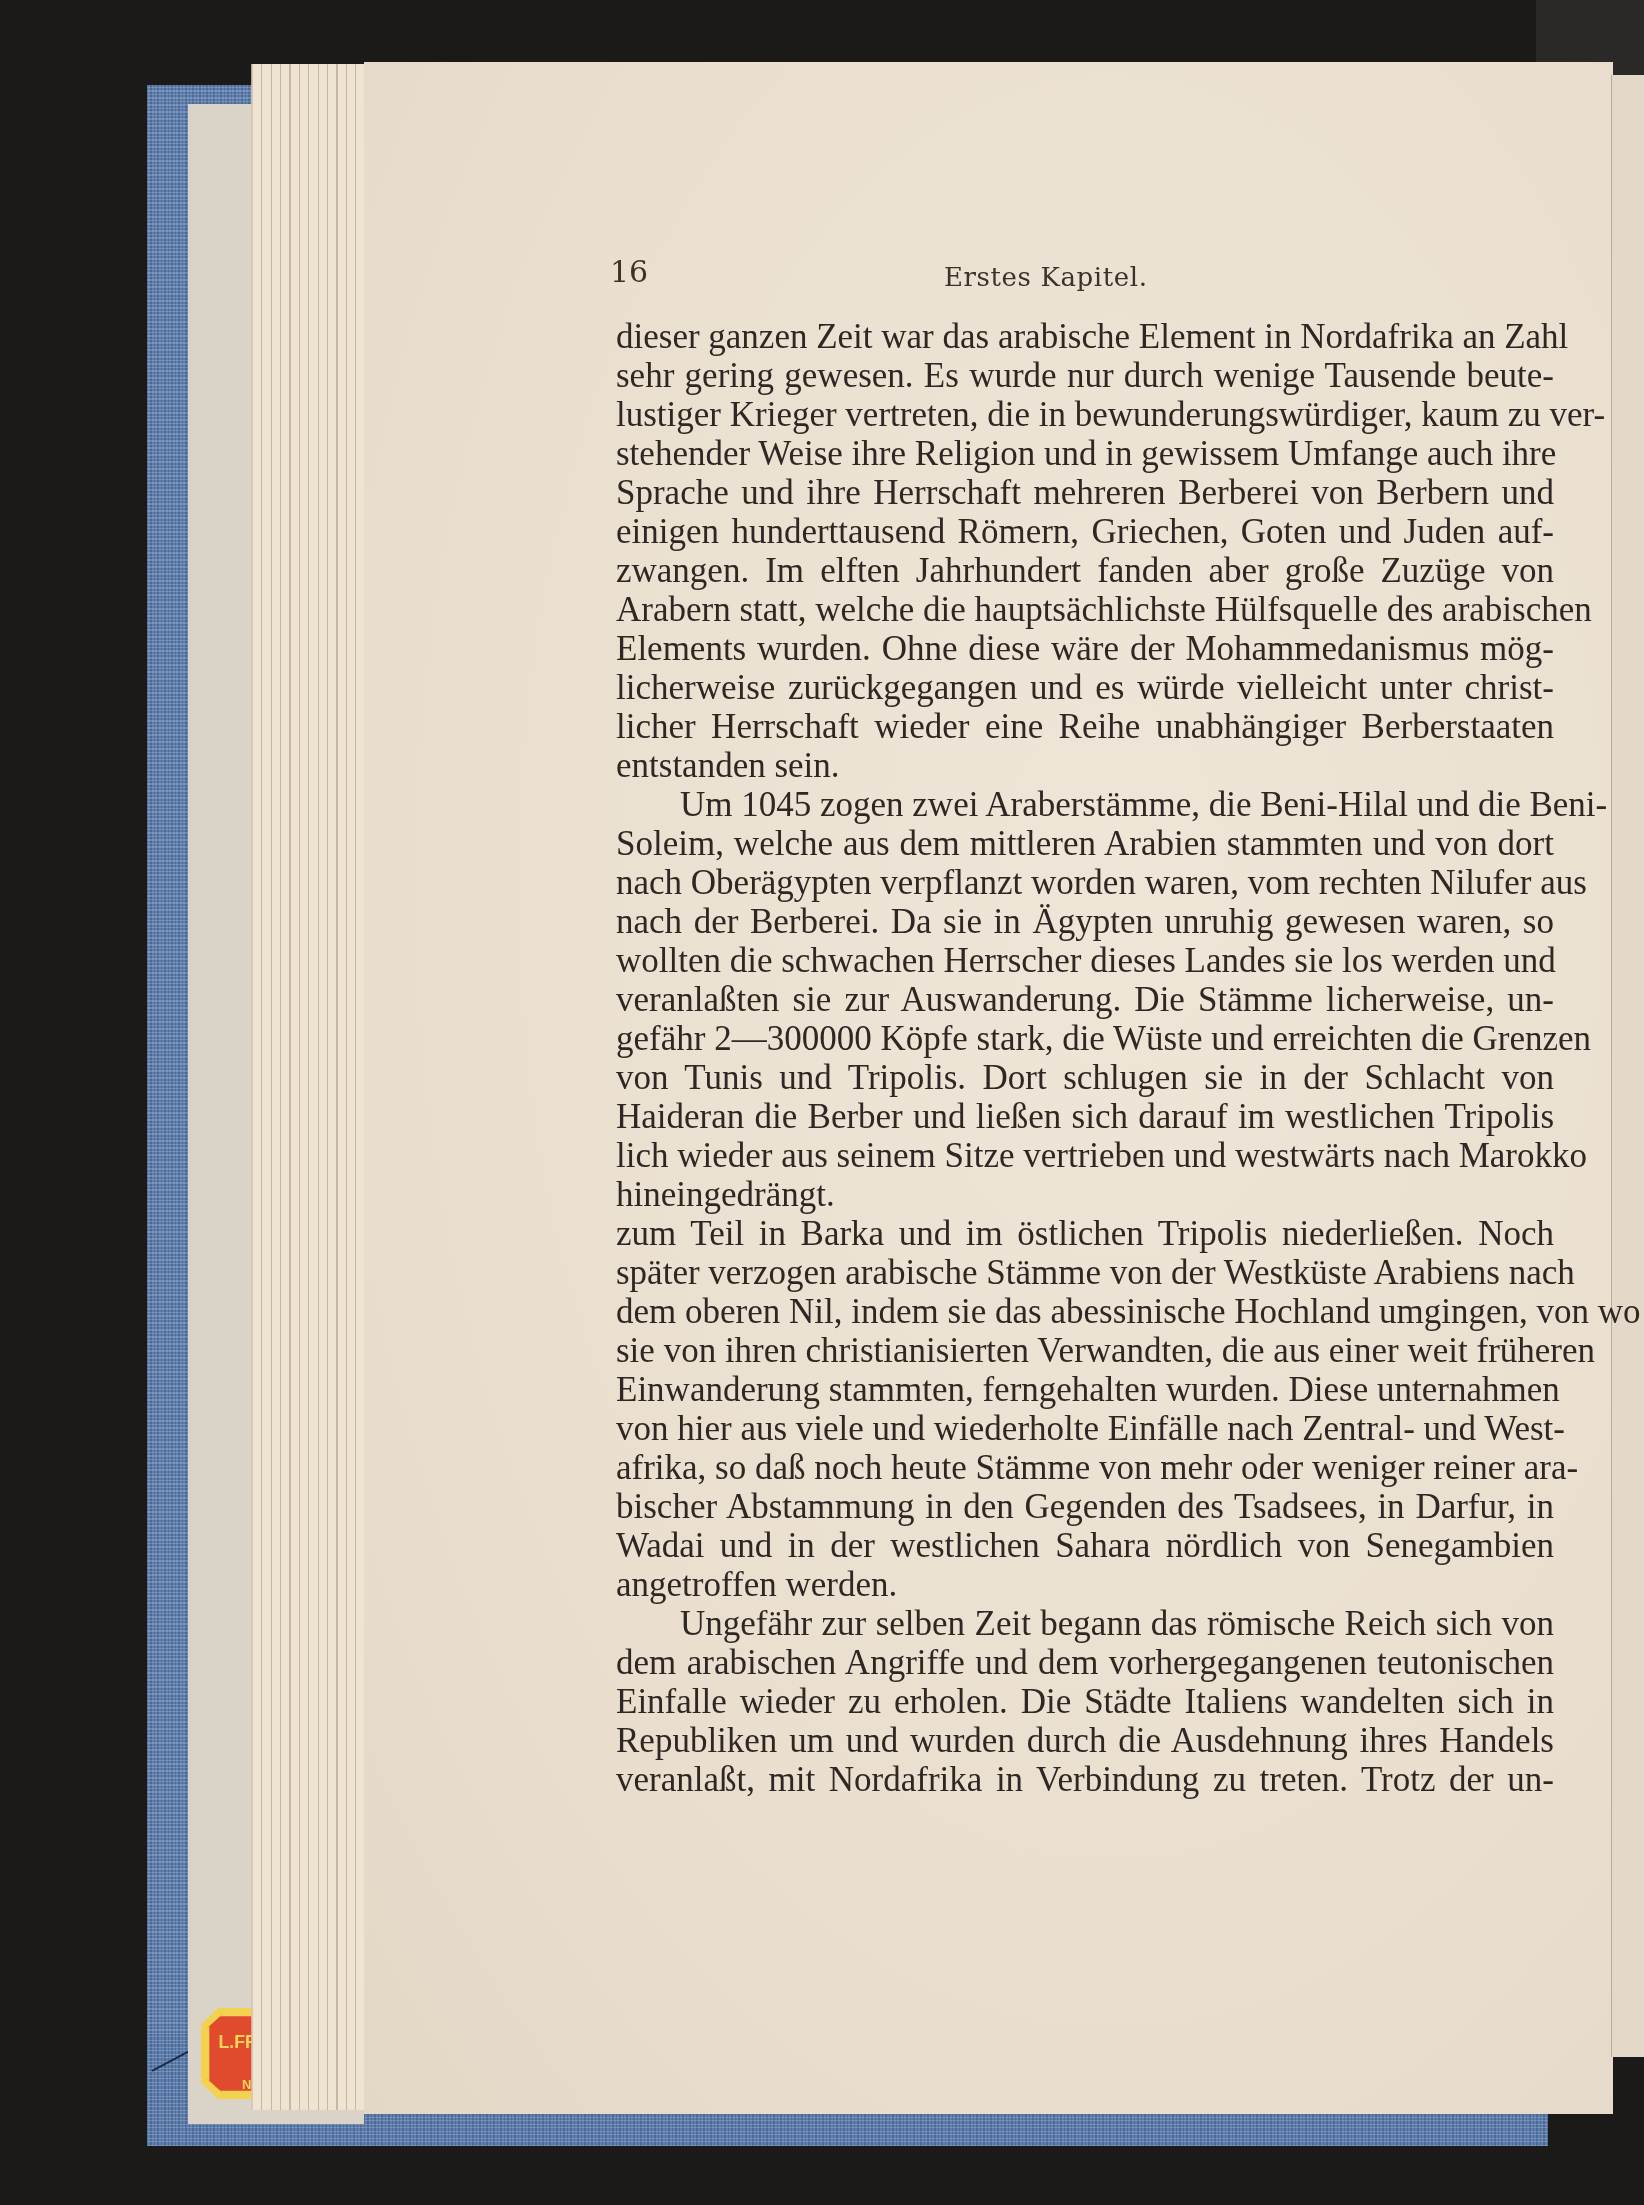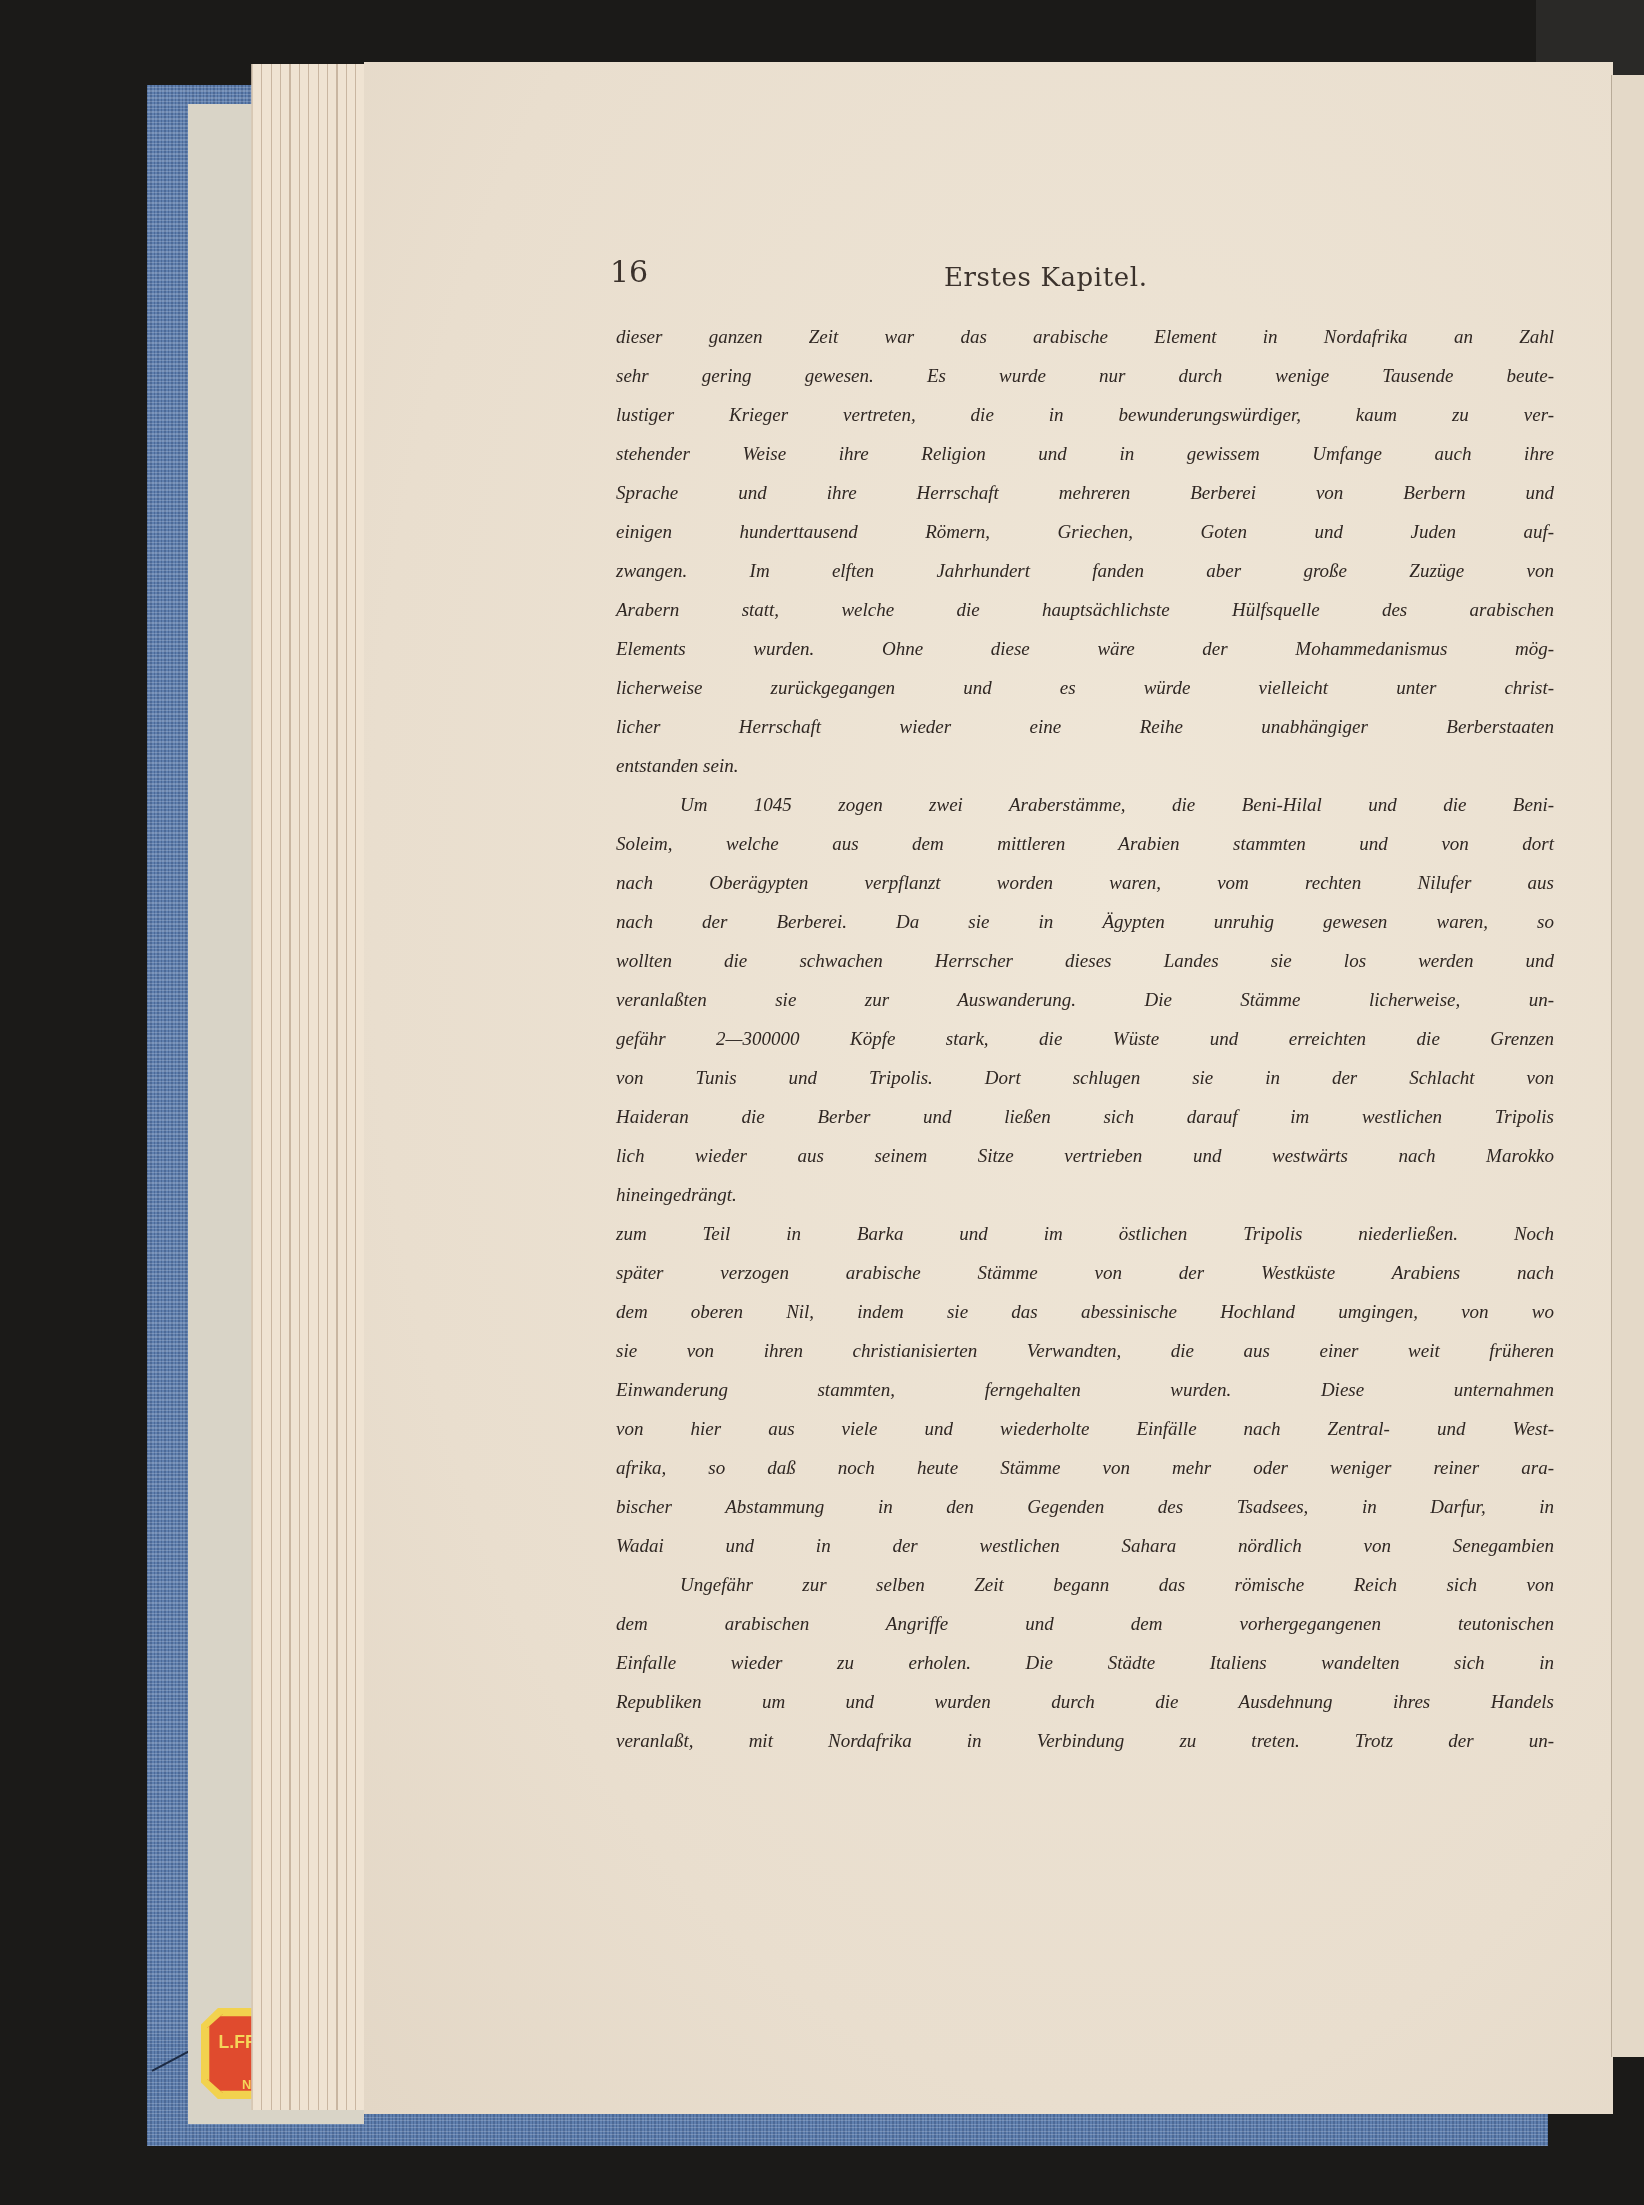--- a/index.html
+++ b/index.html
@@ -63,21 +63,21 @@
   }
   .page-number { position: absolute; left: 0; top: 4.7px; font-size: 30px; }
   .chapter-title { position: absolute; left: 334px; top: 13px; font-size: 26px; letter-spacing: 0.6px; }
   .text-block {
     position: absolute; left: 616px; top: 317px; width: 938px;
     color: #2f2723; font-size: 27px;
   }
   .line {
     height: 39px; line-height: 39px; white-space: nowrap;
     text-align: justify; text-align-last: justify;
-    font-family: "Liberation Serif", serif; font-size: 19px; font-style: italic;
+    font-family: "Liberation Serif", serif; font-size: 35px;
   }
   .line.last { text-align-last: left; }
   .line.indent { padding-left: 64px; }
 </style>
 </head>
 <body>
 
 <div class="backdrop-stripe"></div>
 
 <div class="cover"></div>
@@ -150,20 +150,21 @@
   <div>
     <div class="line">zum Teil in Barka und im östlichen Tripolis niederließen.  Noch</div>
     <div class="line">später verzogen arabische Stämme von der Westküste Arabiens nach</div>
     <div class="line">dem oberen Nil, indem sie das abessinische Hochland umgingen, von wo</div>
     <div class="line">sie von ihren christianisierten Verwandten, die aus einer weit früheren</div>
     <div class="line">Einwanderung stammten, ferngehalten wurden.  Diese unternahmen</div>
     <div class="line">von hier aus viele und wiederholte Einfälle nach Zentral- und West-</div>
     <div class="line">afrika, so daß noch heute Stämme von mehr oder weniger reiner ara-</div>
     <div class="line">bischer Abstammung in den Gegenden des Tsadsees, in Darfur, in</div>
     <div class="line">Wadai und in der westlichen Sahara nördlich von Senegambien</div>
+    <div class="line last">angetroffen werden.</div>
   </div>
 
   <div>
     <div class="line indent">Ungefähr zur selben Zeit begann das römische Reich sich von</div>
     <div class="line">dem arabischen Angriffe und dem vorhergegangenen teutonischen</div>
     <div class="line">Einfalle wieder zu erholen.  Die Städte Italiens wandelten sich in</div>
     <div class="line">Republiken um und wurden durch die Ausdehnung ihres Handels</div>
     <div class="line">veranlaßt, mit Nordafrika in Verbindung zu treten.  Trotz der un-</div>
   </div>
 </div>

